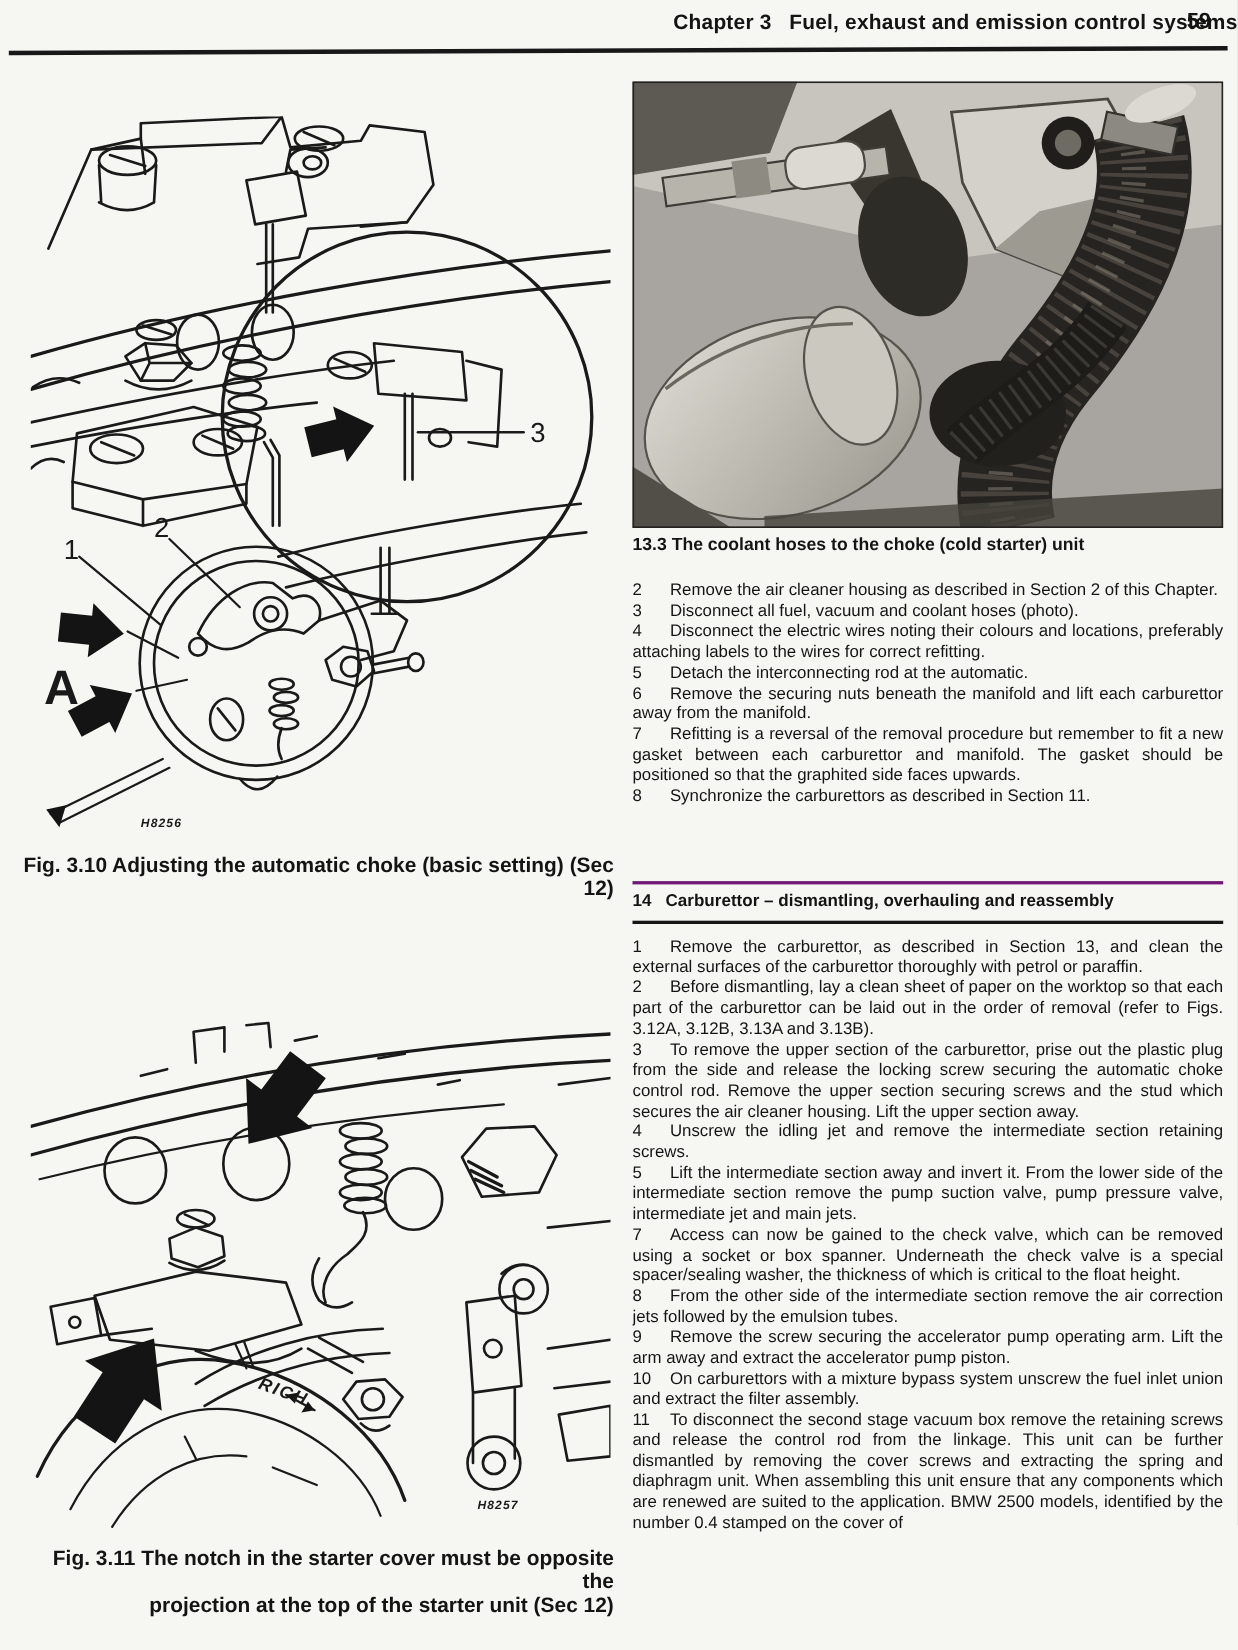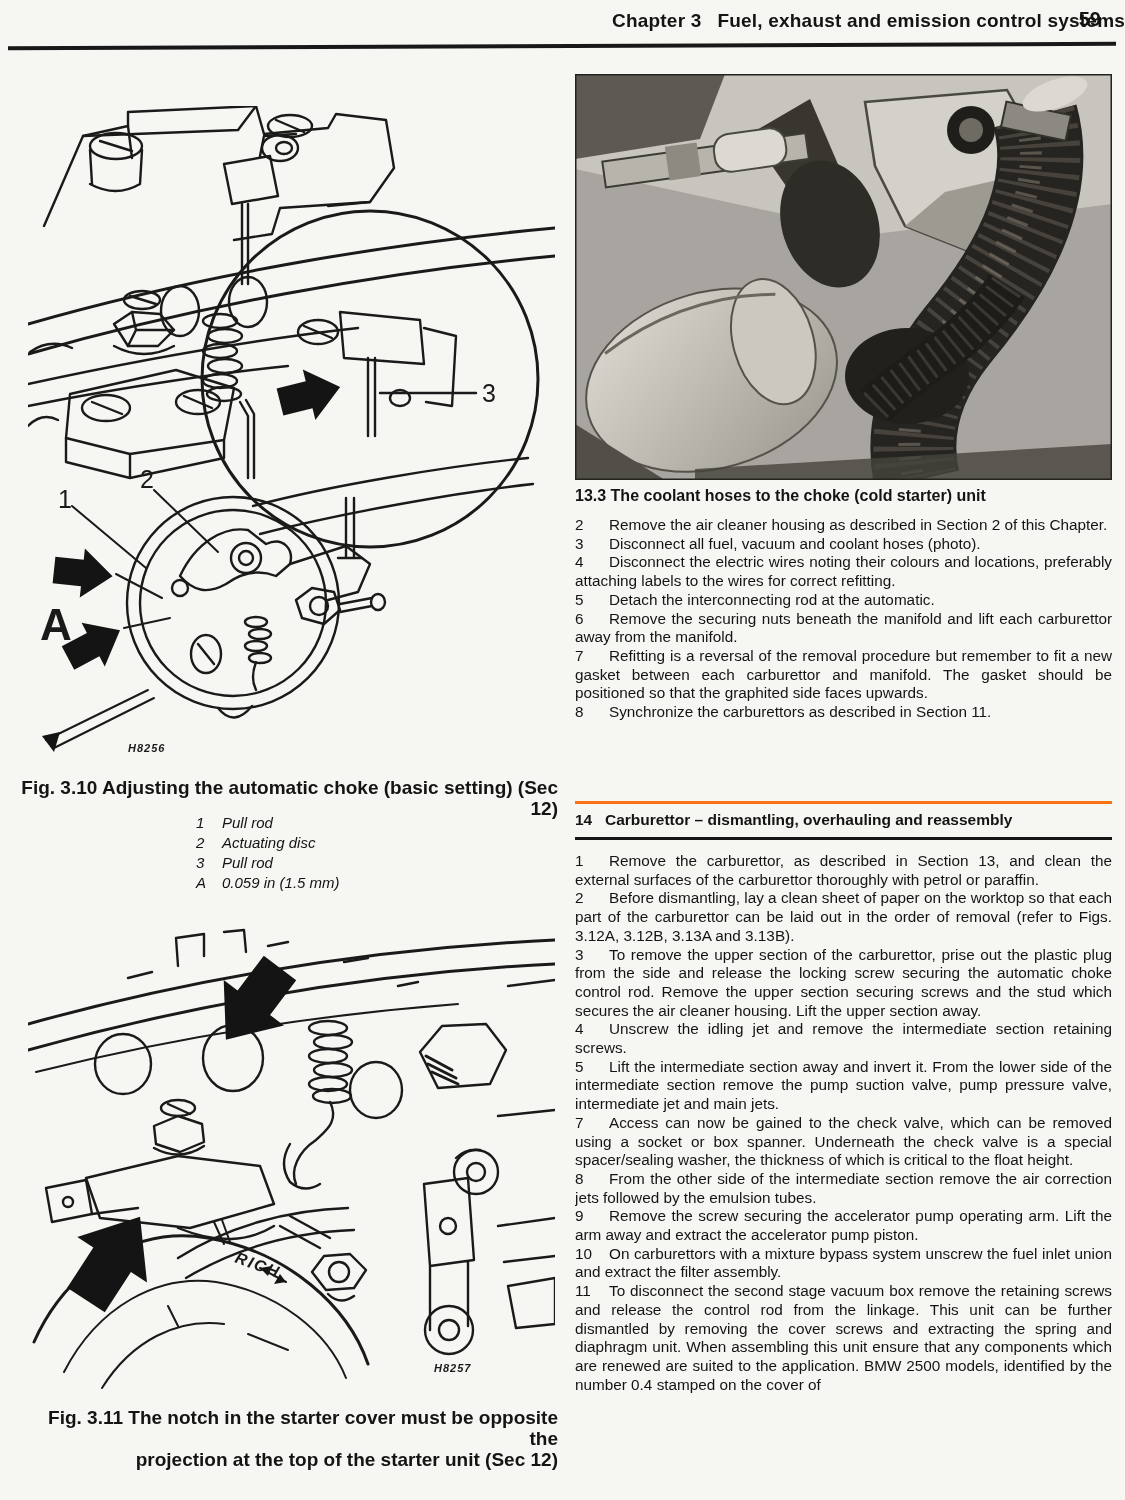--- a/index.html
+++ b/index.html
@@ -18,22 +18,22 @@
   .cap310{left:18px;top:777px;width:540px;}
   .cap311{left:18px;top:1407px;width:540px;}
   .legend{position:absolute;left:196px;top:813px;font-style:italic;font-size:15px;line-height:20px;}
   .legend .k{display:inline-block;width:26px;}
   
   .photo{position:absolute;left:575px;top:74px;}
   .cap-photo{position:absolute;left:575px;top:487px;width:537px;font-weight:bold;font-size:16px;}
   .steps{position:absolute;width:537px;font-size:15.3px;line-height:18.7px;text-align:justify;}
   .steps p{margin:0;}
   .steps .n{display:inline-block;min-width:34px;}
-  .steps13{left:575px;top:516px;}
-  .sec-head{position:absolute;left:575px;top:801px;width:537px;border-top:3px solid #f97316;
+  .steps13{left:575px;top:528px;}
+  .sec-head{position:absolute;left:575px;top:801px;width:537px;border-top:3px solid #701a75;
             border-bottom:3px solid #161616;padding:7px 0 8px 0;font-weight:bold;font-size:15.5px;}
   .sec-head .n{display:inline-block;min-width:30px;}
   .steps14{left:575px;top:852px;height:648px;overflow:hidden;}
   svg text{font-family:"Liberation Sans", sans-serif;fill:#1a1a1a;}
   svg .code{font-size:11px;font-weight:bold;font-style:italic;letter-spacing:1px;}
   svg .lbl{font-size:25px;}
 </style>
 </head>
 <body>
 
@@ -129,26 +129,20 @@
     </g>
     <text class="lbl" x="30" y="402">1</text>
     <text class="lbl" x="112" y="382">2</text>
     <text class="lbl" x="454" y="296">3</text>
     <text x="12" y="534" style="font-size:44px;font-weight:bold">A</text>
     <text class="code" x="100" y="646">H8256</text>
   </svg>
 
   <div class="cap cap310">Fig. 3.10 Adjusting the automatic choke (basic setting) (Sec 12)</div>
 
-  <div class="legend">
-    <div><span class="k">1</span><span>Pull rod</span></div>
-    <div><span class="k">2</span><span>Actuating disc</span></div>
-    <div><span class="k">3</span><span>Pull rod</span></div>
-    <div><span class="k">A</span><span>0.059 in (1.5 mm)</span></div>
-  </div>
 
   <svg class="fig" style="left:28px;top:926px" width="527" height="470" viewBox="0 0 527 470">
     <g stroke="#1a1a1a" stroke-width="2.4" fill="none" stroke-linejoin="round" stroke-linecap="round">
 
       <path stroke-width="3" d="M0,98 C180,48 360,22 527,14"></path>
       <path stroke-width="3" d="M0,124 C180,74 360,46 527,38"></path>
       <path stroke-width="2" d="M8,146 C160,108 300,88 430,78"></path>
       <path d="M150,40 L148,12 L176,8 M176,8 L176,30 M196,6 L216,4 L218,26 M240,20 L260,16 M100,52 L124,46 M316,36 L340,32 M370,60 L390,56"></path>
 
       <ellipse cx="300" cy="102" rx="19" ry="7"></ellipse>

